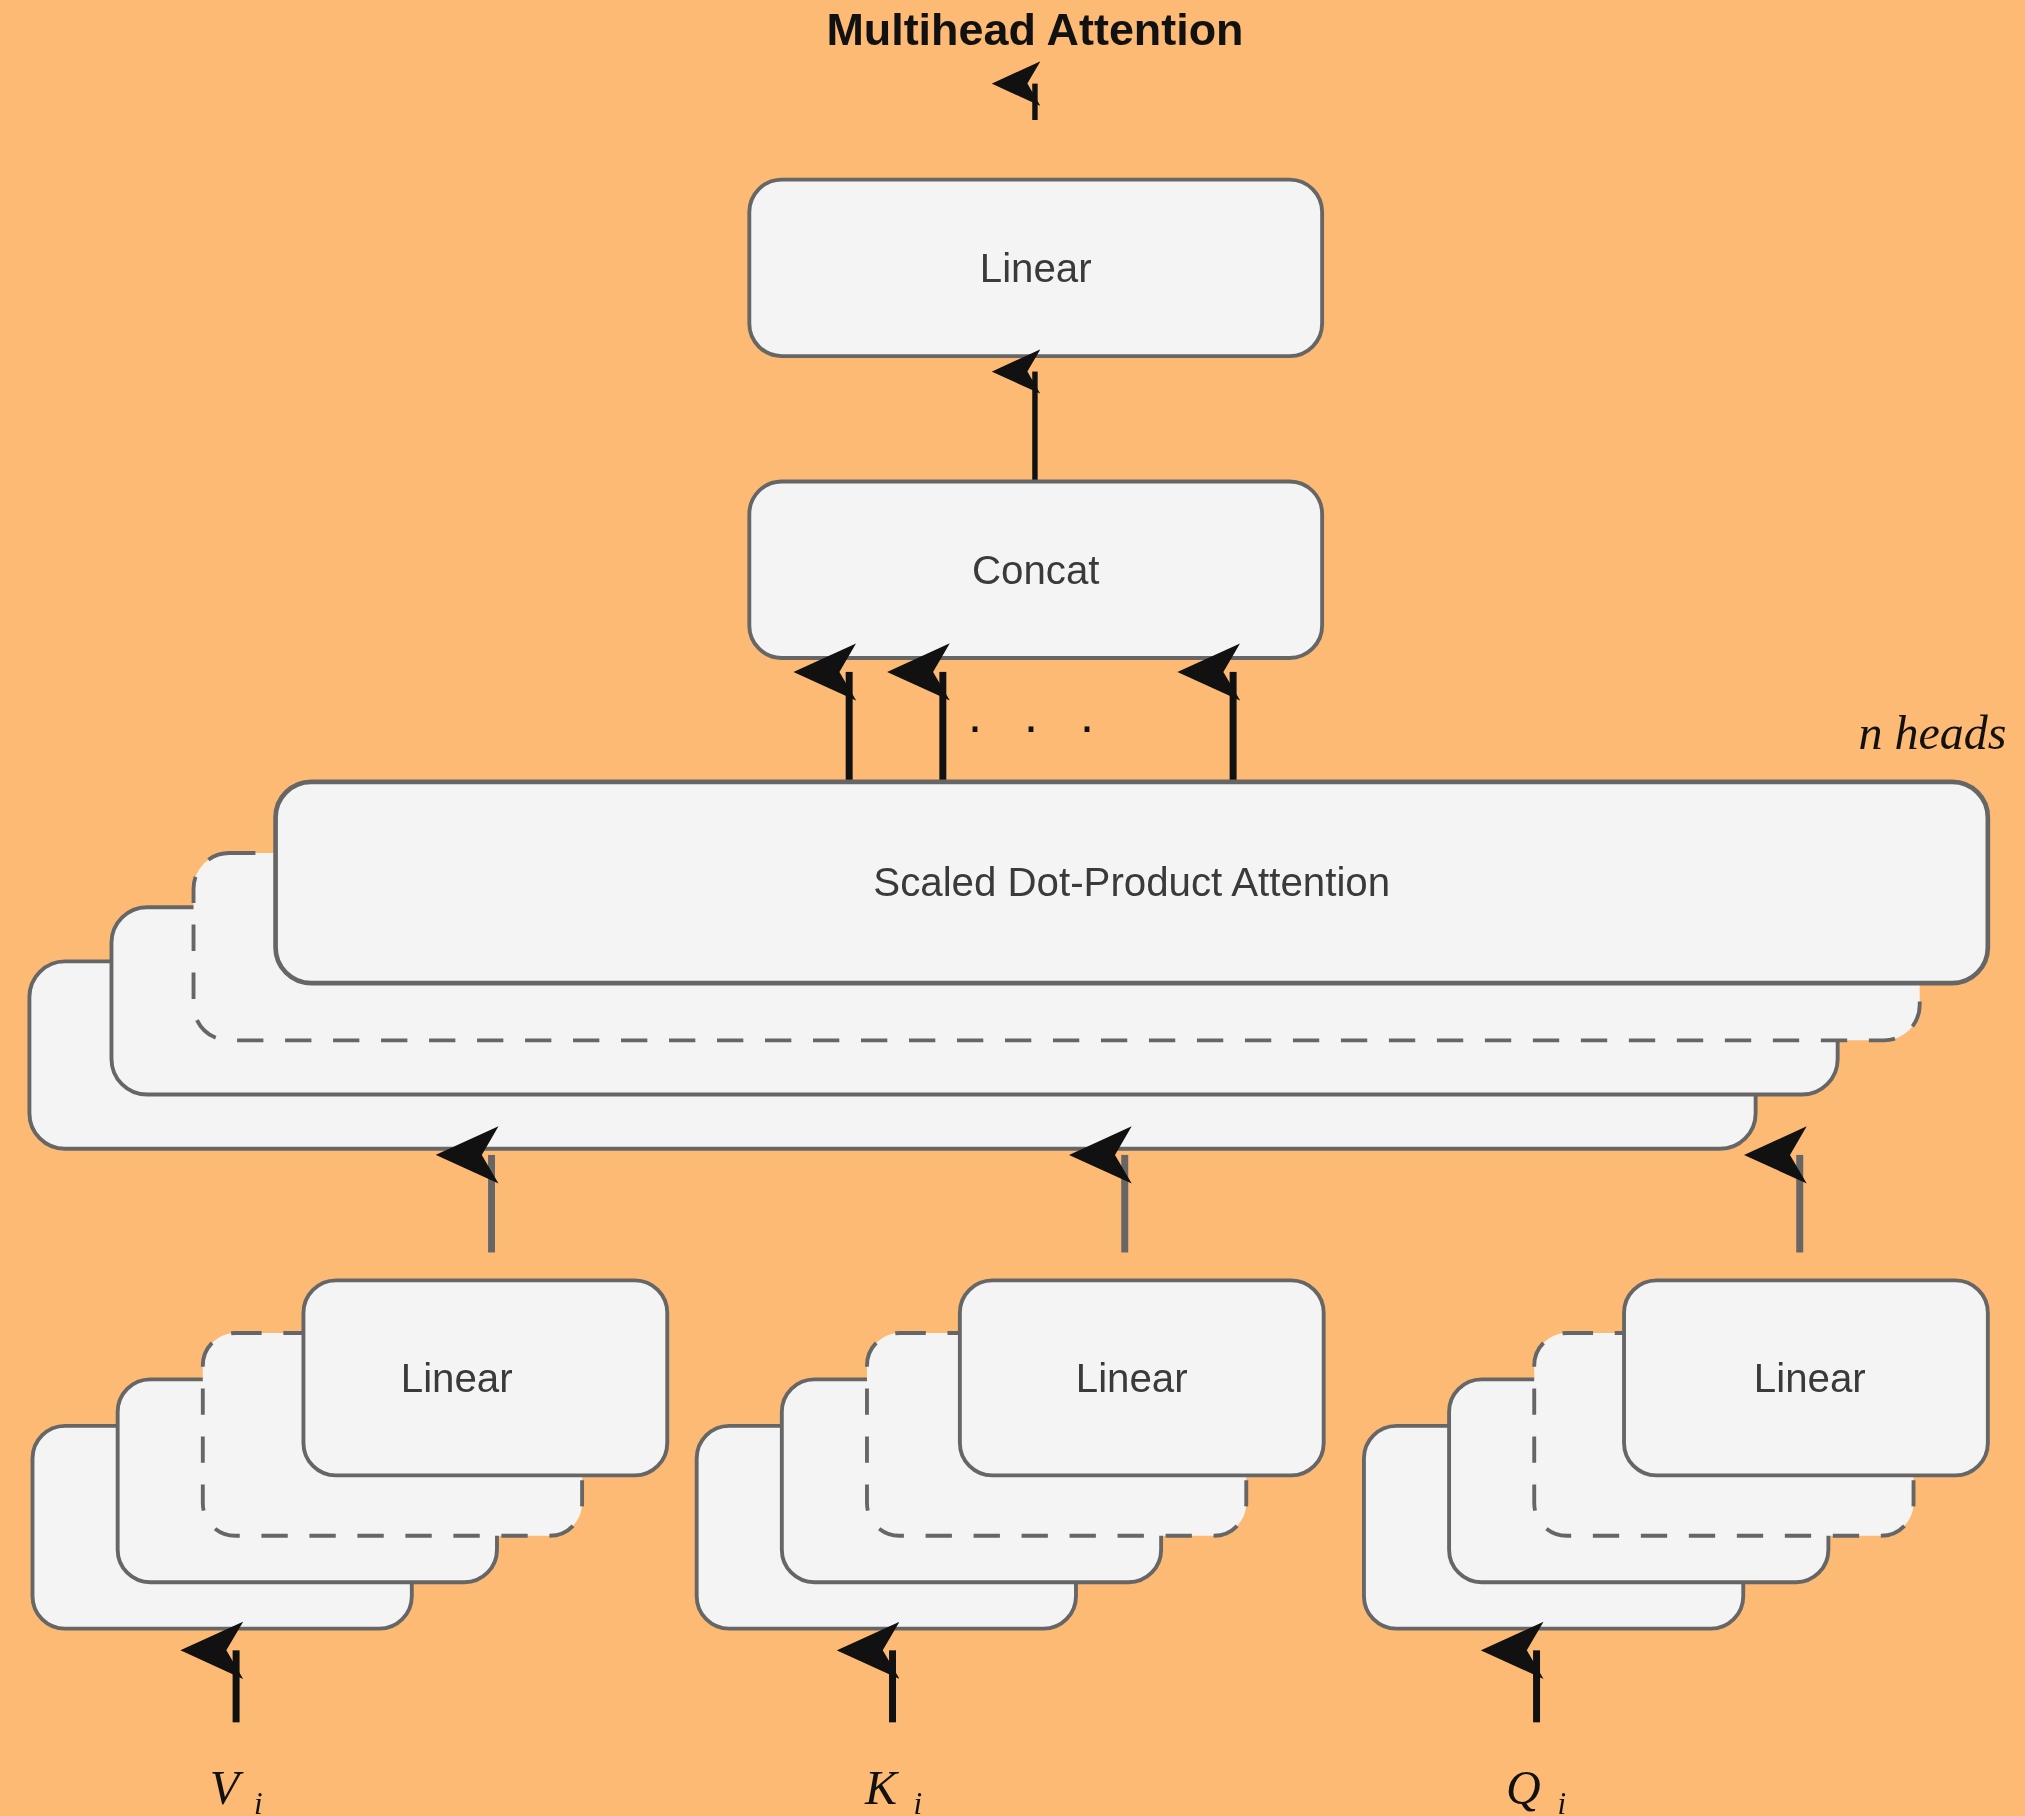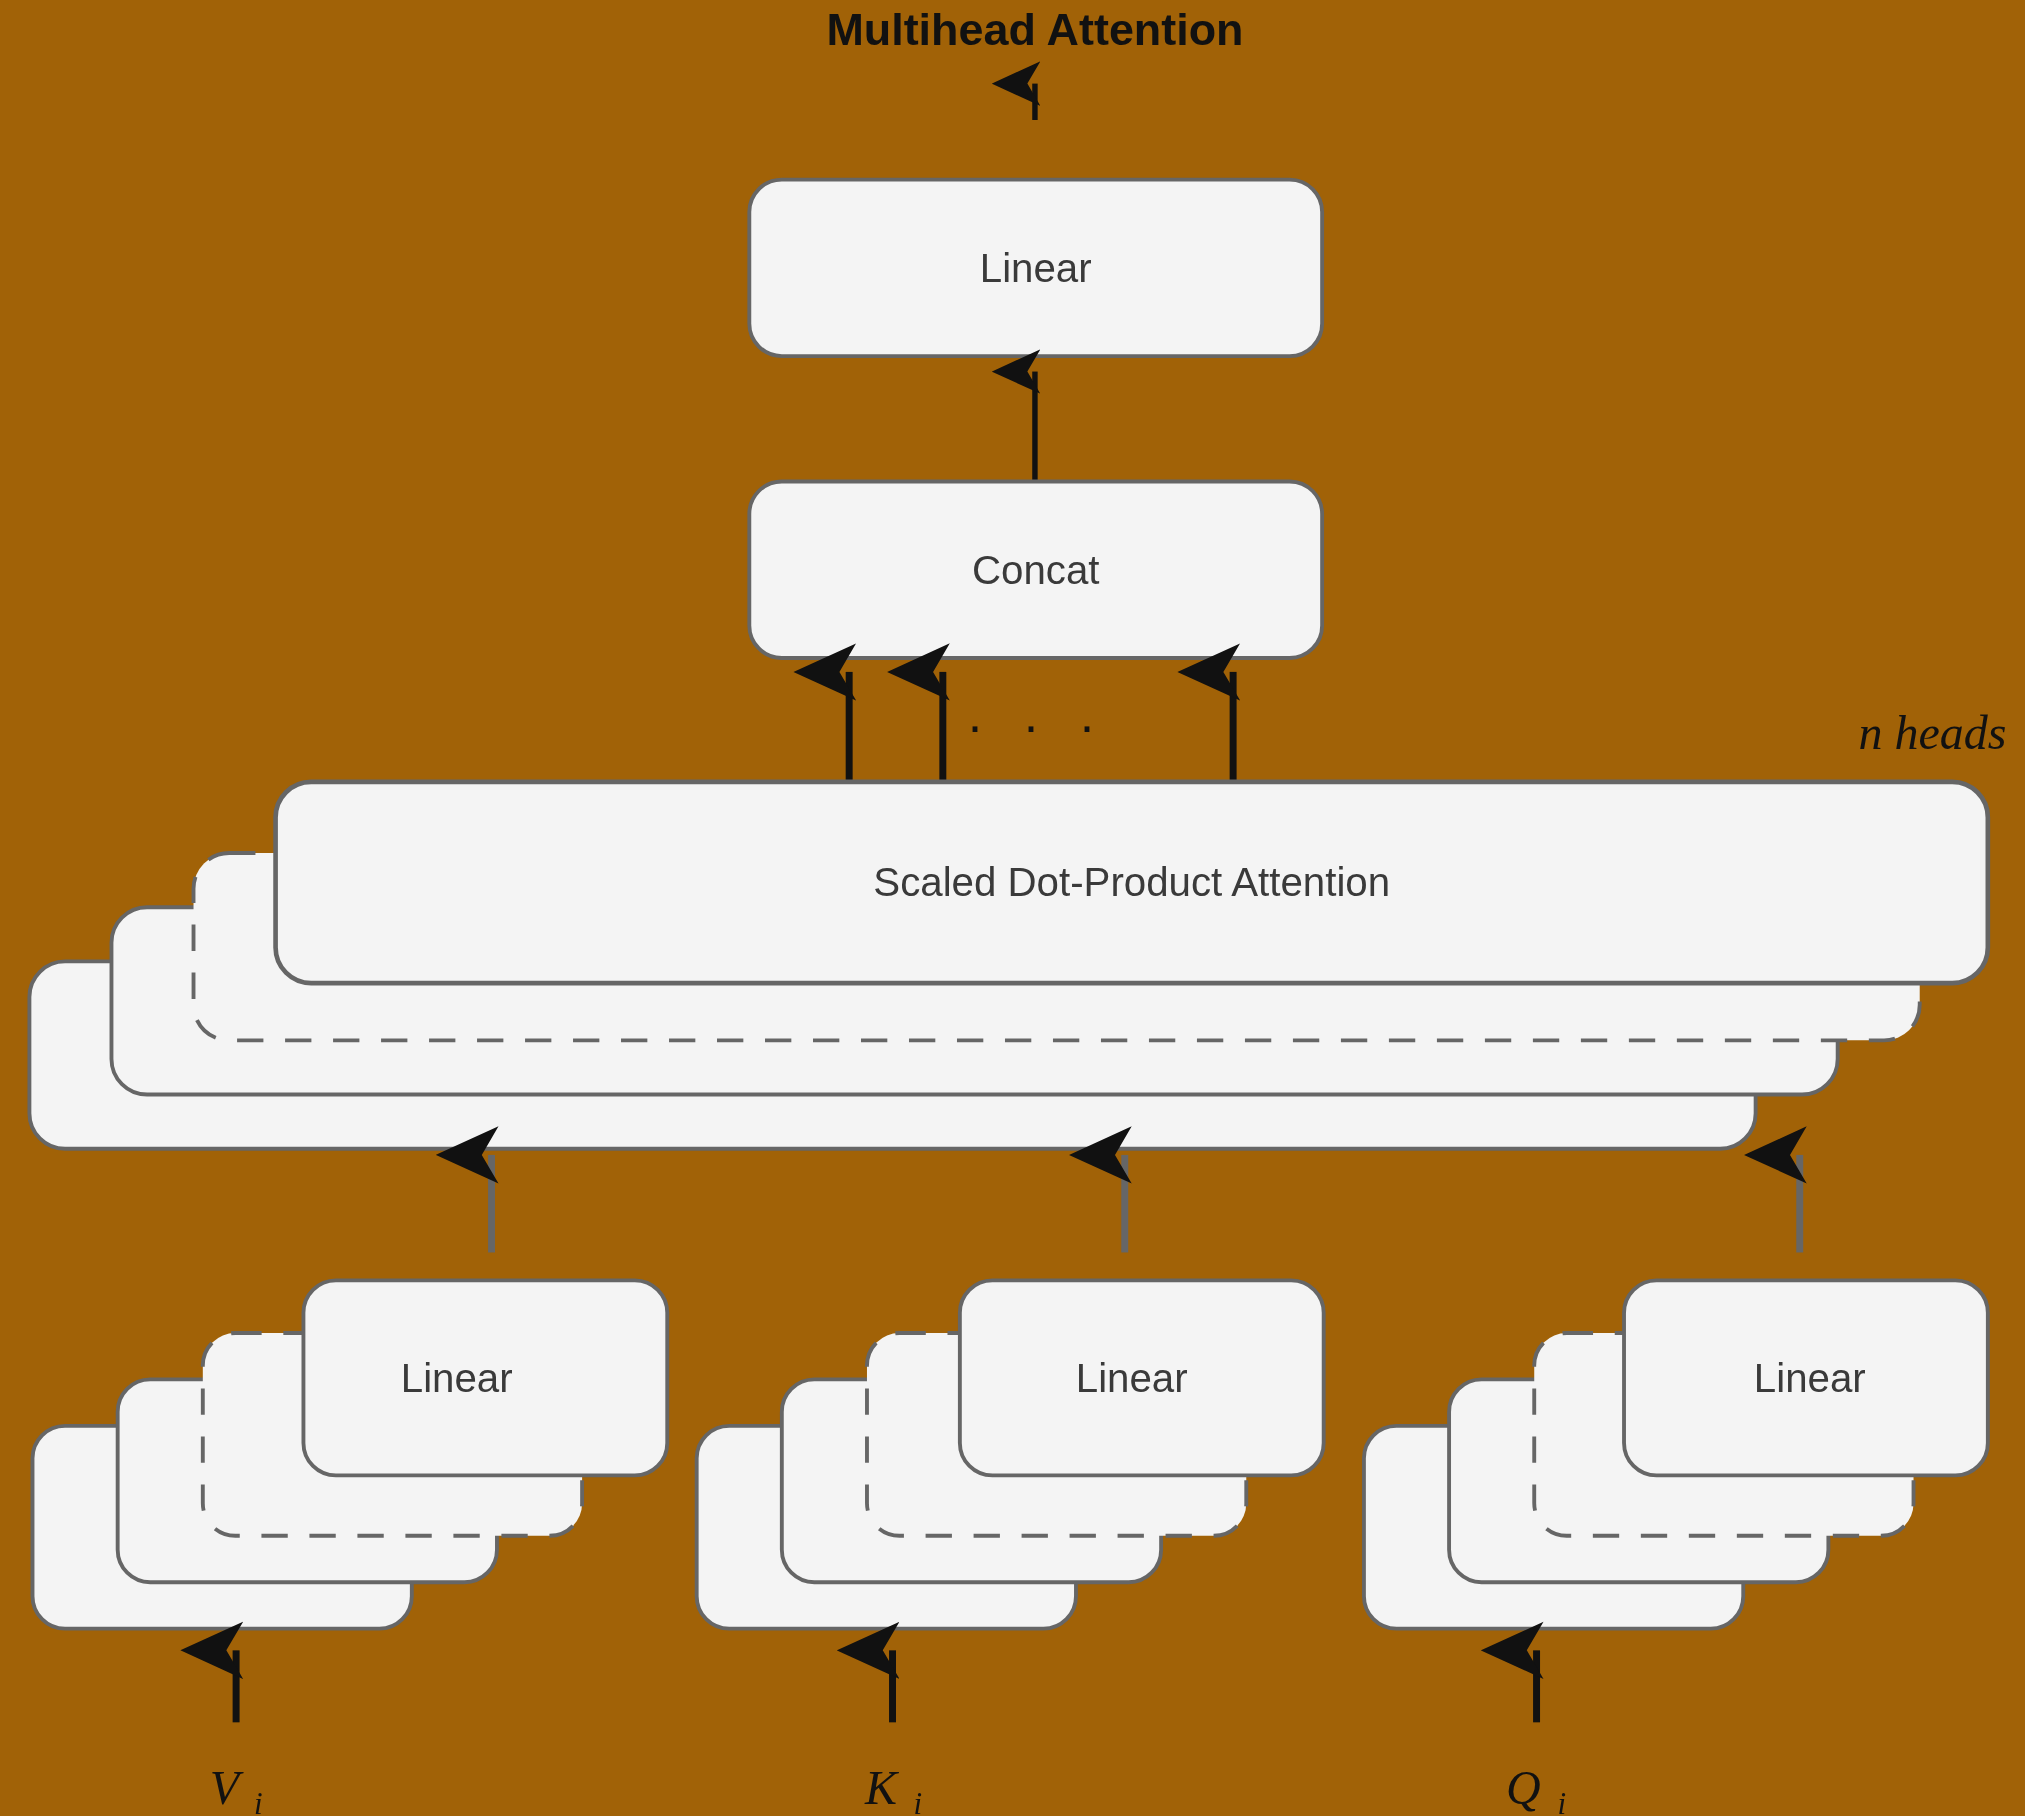--- a/index.html
+++ b/index.html
@@ -7,21 +7,21 @@
     padding: 0;
     background: #ffffff;
   }
   body {
     font-family: "Liberation Sans", sans-serif;
   }
   #stage {
     position: relative;
     width: 2025px;
     height: 1816px;
-    background: #a16207;
+    background: #fdba74;
     overflow: hidden;
     text-decoration: underline;
   }
   #diagram {
     position: absolute;
     top: 0;
     left: 0;
     width: 2025px;
     height: 1816px;
     display: block;

